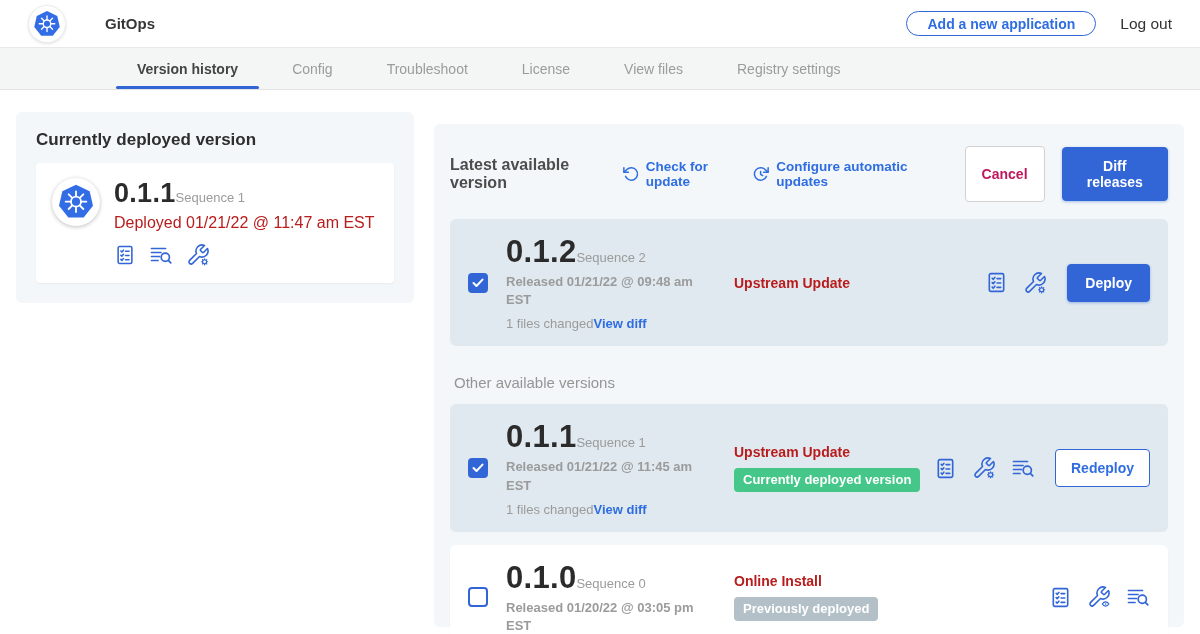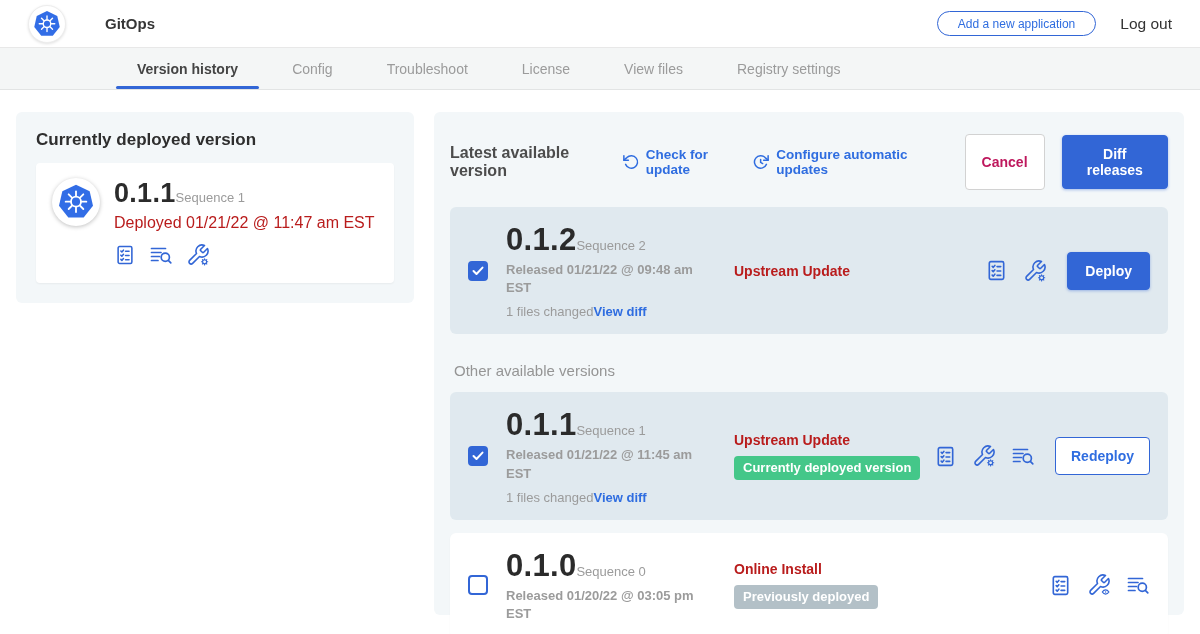--- a/index.html
+++ b/index.html
@@ -23,21 +23,21 @@
     position:relative; display:flex; align-items:center; padding:0 17px;
     font-size:15px; font-weight:700; color:#363636; cursor:pointer;
   }
   .app-tab.active::after {
     content:""; position:absolute; left:2px; right:2px; bottom:-1px; height:3px;
     background:#3266d6; border-radius:2px;
   }
   .header-right { margin-left:auto; display:flex; align-items:center; gap:24px; }
   .pill-btn {
     height:25px; padding:0 20px; border:1px solid #3266d6; border-radius:17px;
-    background:#fff; color:#2f6de0; font-size:12px; font-weight:400; cursor:pointer;
+    background:#fff; color:#2f6de0; font-size:14px; font-weight:700; cursor:pointer;
     font-family:inherit;
   }
   .logout { font-size:15.5px; color:#333; cursor:pointer; }
 
   
   .subnav {
     height:42px; background:#f4f6f6; border-bottom:1px solid #e2e4e4;
     display:flex; align-items:stretch; padding-left:110px; position:relative; z-index:2;
   }
   .subnav-item {
@@ -66,21 +66,21 @@
   }
   .ver-row { display:flex; align-items:baseline; }
   .ver-num { font-size:27px; font-weight:700; color:#2b2b2b; letter-spacing:.3px; }
   .seq-label { font-size:13px; color:#9b9b9b; }
   .deployed-at { margin-top:5px; font-size:16px; color:#b91c1c; }
   .icon-row { margin-top:11px; display:flex; align-items:center; gap:13px; color:#3266d6; }
   .icon-row svg, .vc-actions svg, .action-link svg { display:block; }
   .ui-icon { cursor:pointer; }
 
   .right-panel {
-    position:absolute; left:434px; top:112px; width:750px; height:503px;
+    position:absolute; left:434px; top:124px; width:750px; height:503px;
     background:#f3f7f9; border-radius:6px; padding:16px;
   }
   .rp-header { display:flex; align-items:center; gap:17px; padding:6px 0 4px; }
   .rp-header h2 { font-size:16px; font-weight:700; color:#4c4c4c; margin-right:2px; }
   .action-link {
     display:flex; align-items:center; gap:6px; color:#2f6de0; font-size:13.5px;
     font-weight:700; cursor:pointer; text-decoration:none;
   }
   .rp-spacer { flex:1; }
   .btn { font-family:inherit; font-size:14px; font-weight:700; border-radius:4px; cursor:pointer; }

